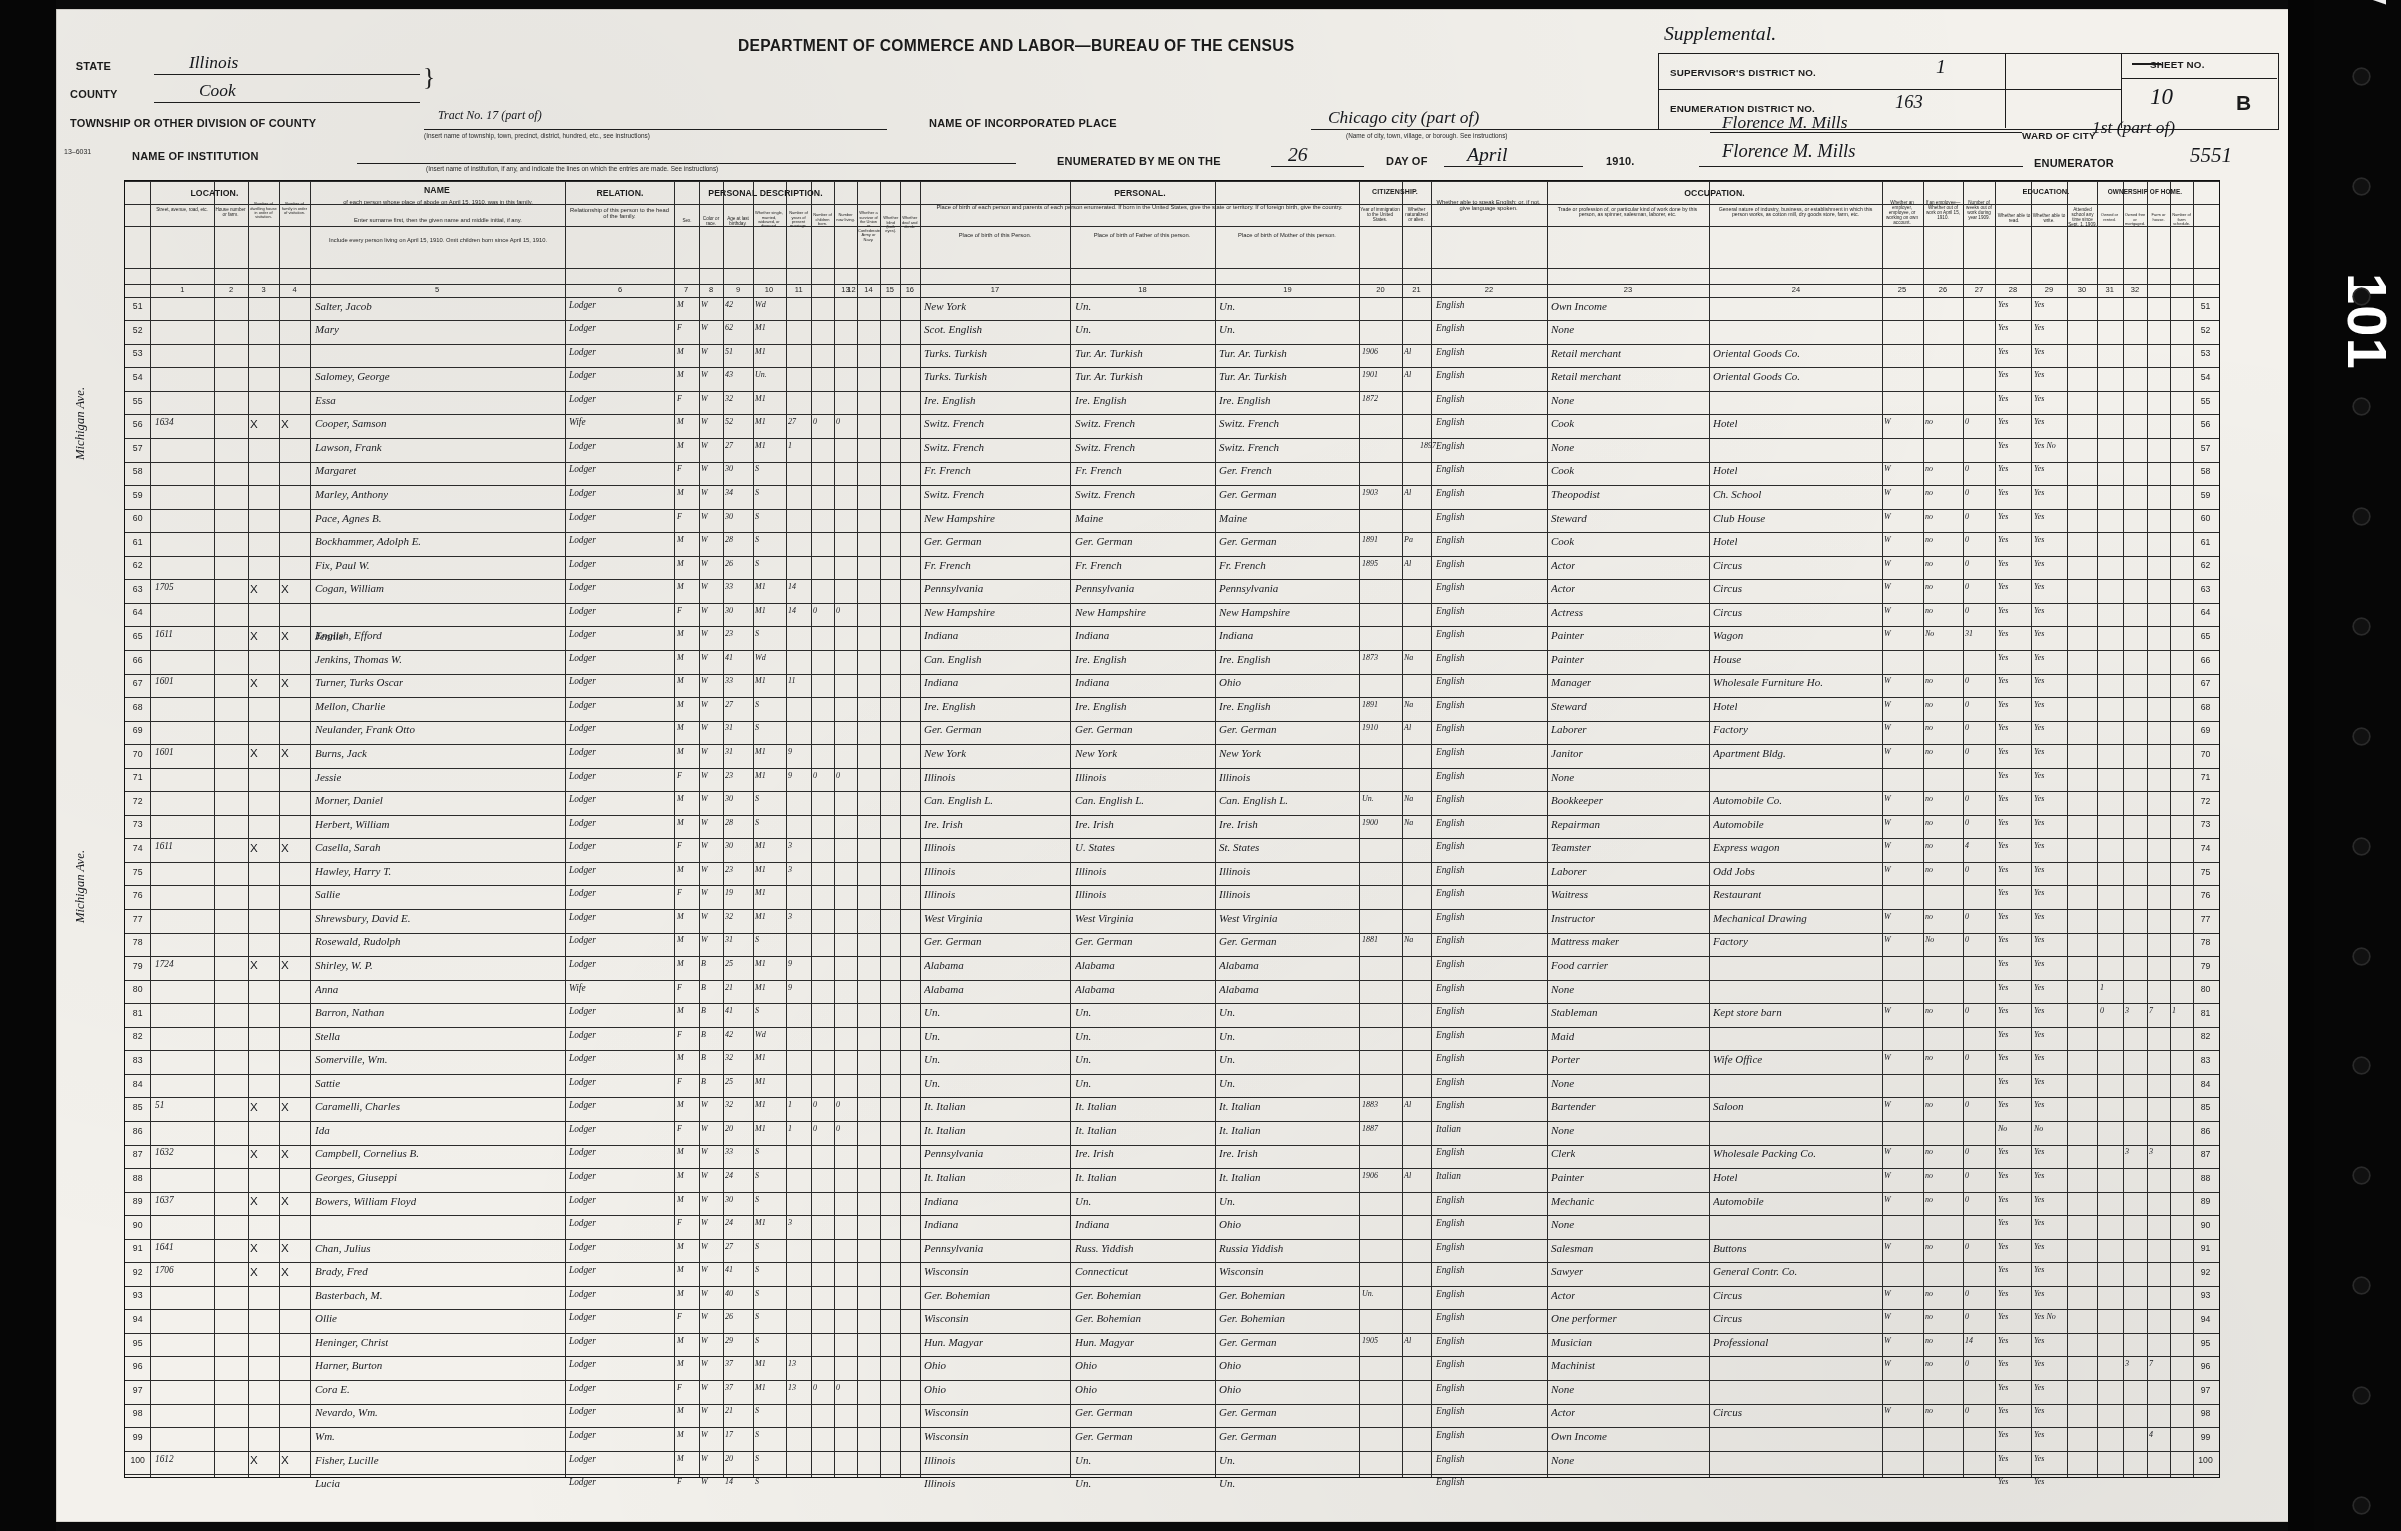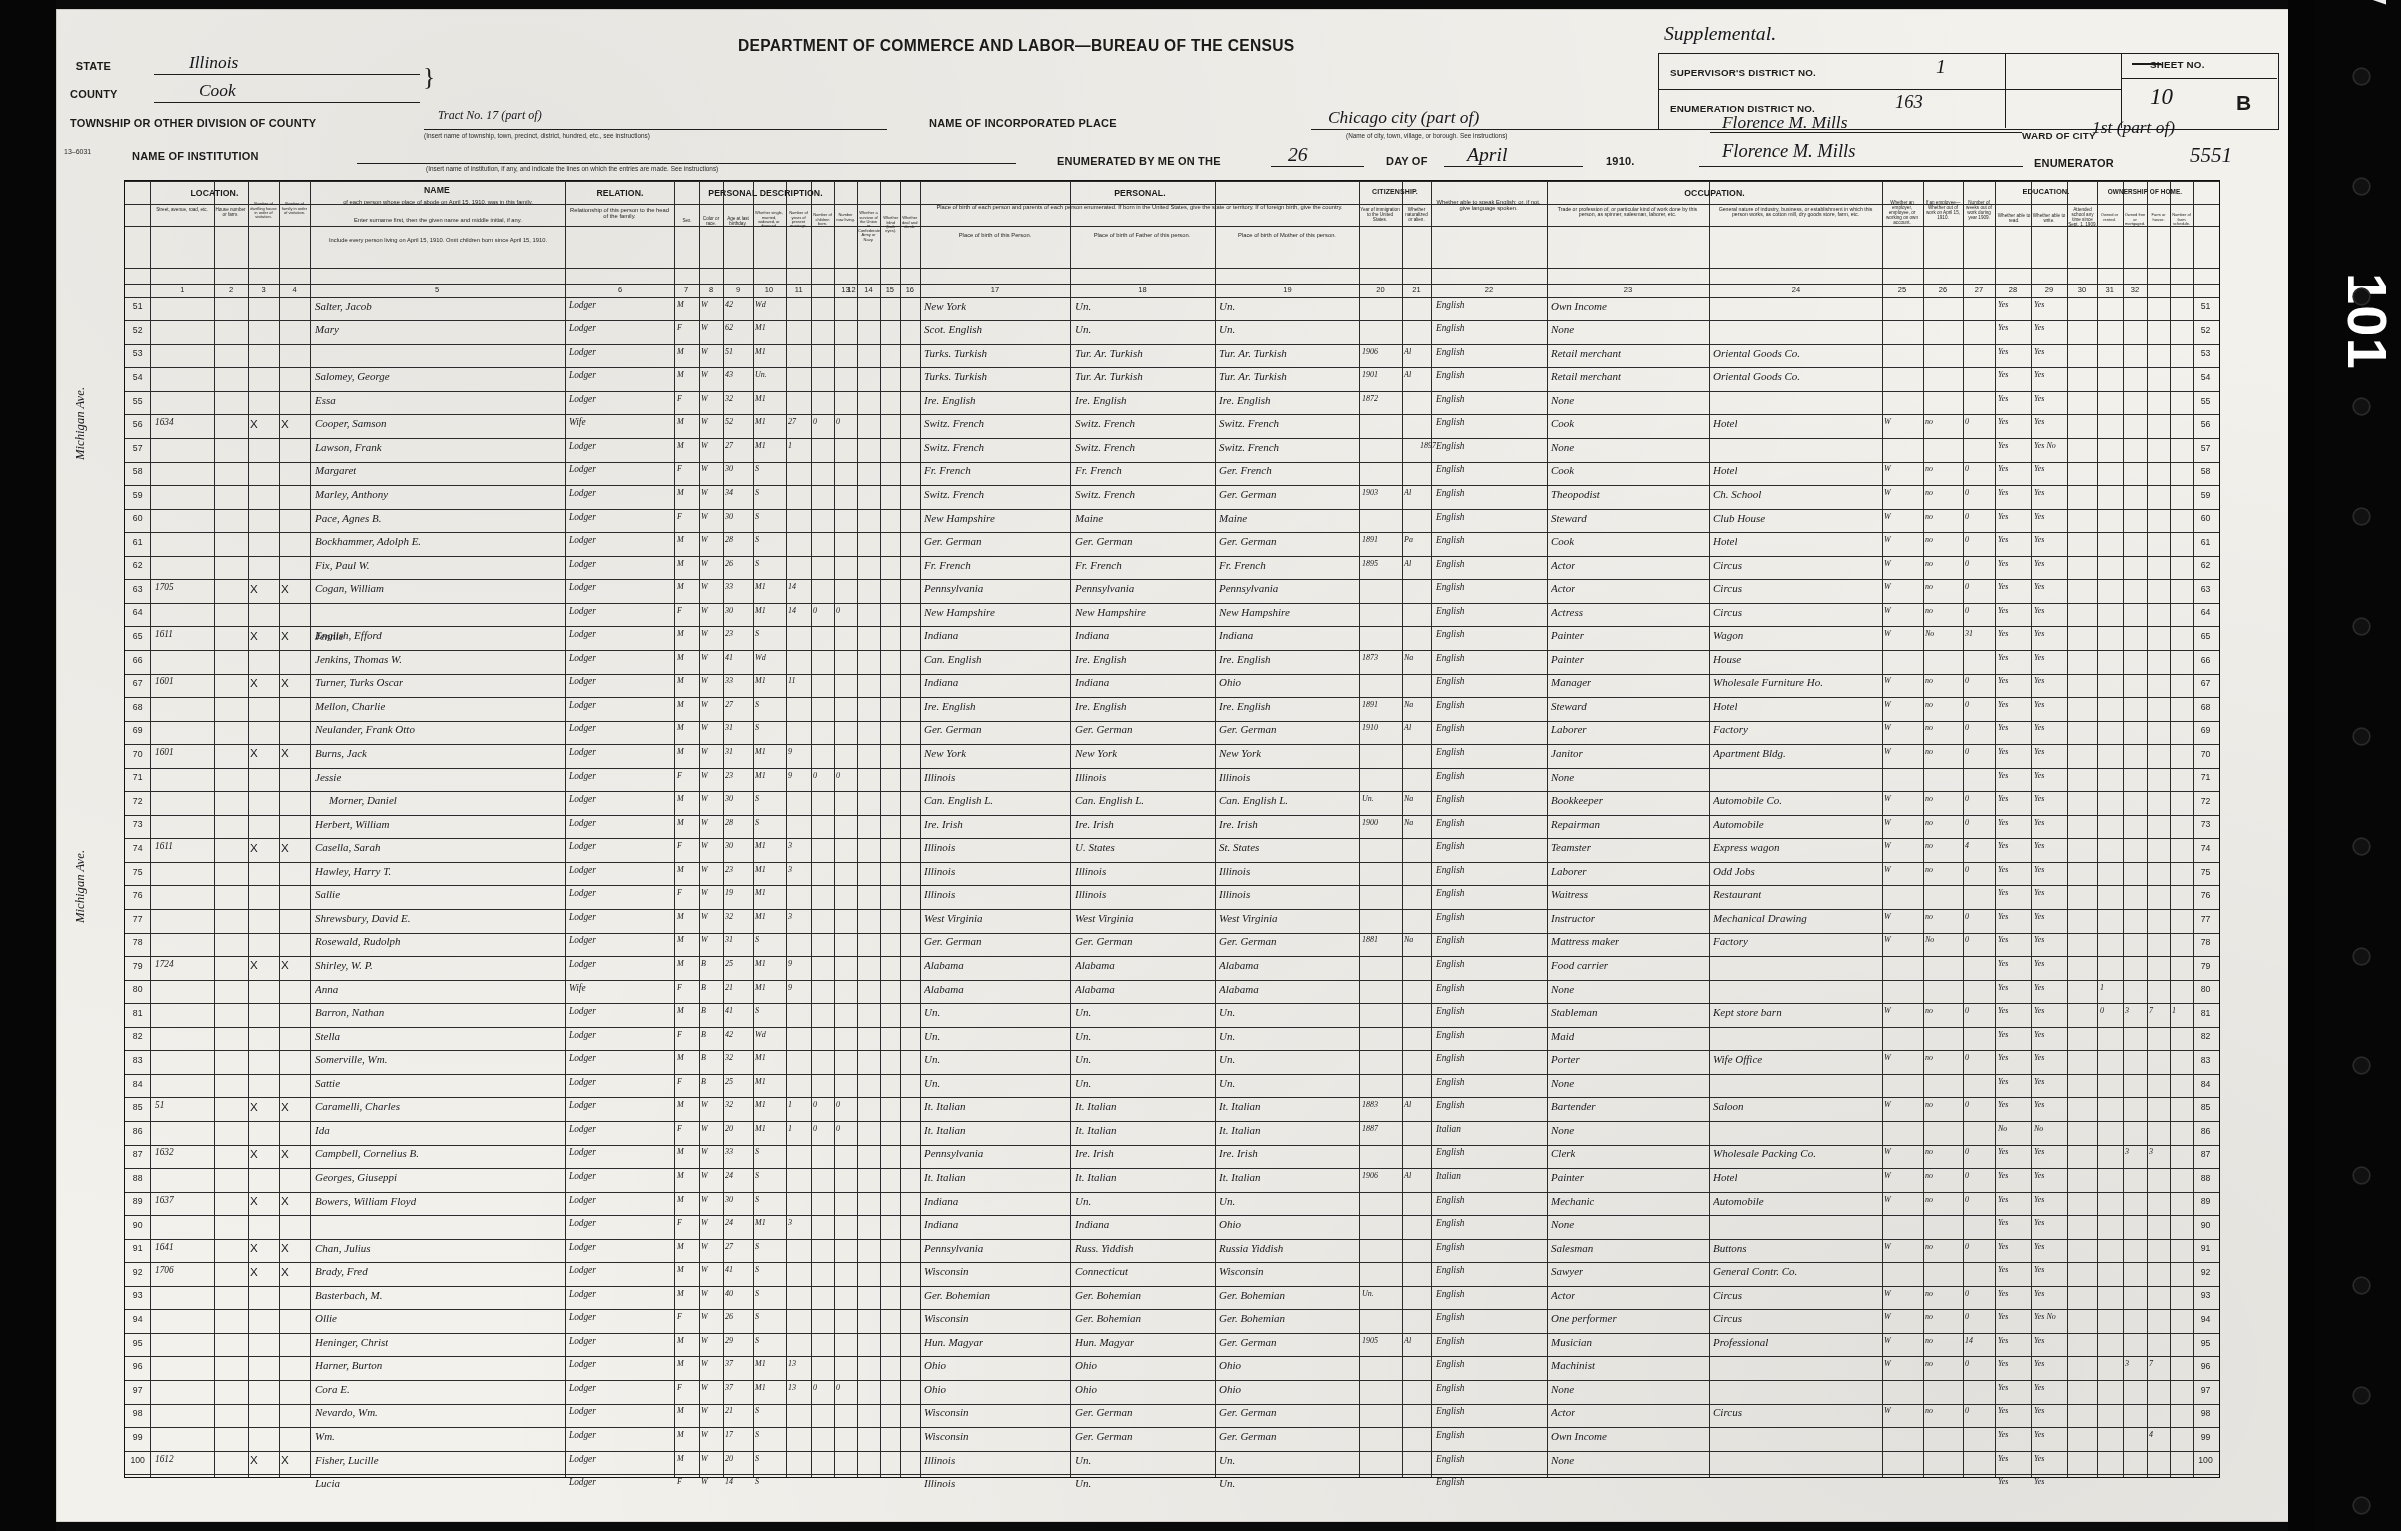--- a/index.html
+++ b/index.html
@@ -764,21 +764,21 @@
             <div class="cell" style="left: 950px; top: 590px; max-width: 139px; overflow: hidden;">Illinois</div>
             <div class="cell" style="left: 1094px; top: 590px; max-width: 139px; overflow: hidden;">Illinois</div>
             <div class="cell sm" style="left: 1311px; top: 590px; max-width: 110px; overflow: hidden;">English</div>
             <div class="cell" style="left: 1426px; top: 590px; max-width: 156px; overflow: hidden;">None</div>
             <div class="cell xs" style="left: 1873px; top: 590px;">Yes</div>
             <div class="cell xs" style="left: 1909px; top: 590px;">Yes</div>
           </div>
           <div>
             <div class="rowno" style="left: 1.2px; top: 615px; width: 23px;">72</div>
             <div class="rowno" style="left: 2069px; top: 615px; width: 23px;">72</div>
-            <div class="cell" style="left: 190px; top: 613px; max-width: 249px; overflow: hidden; margin-left: 14px;">Morner, Daniel</div>
+            <div class="cell" style="left: 190px; top: 613px; max-width: 249px; overflow: hidden;">Morner, Daniel</div>
             <div class="cell sm" style="left: 444px; top: 613px; max-width: 104px; overflow: hidden;">Lodger</div>
             <div class="cell xs" style="left: 552px; top: 613px;">M</div>
             <div class="cell xs" style="left: 576px; top: 613px;">W</div>
             <div class="cell xs" style="left: 600px; top: 613px;">30</div>
             <div class="cell xs" style="left: 630px; top: 613px;">S</div>
             <div class="cell" style="left: 799px; top: 613px; max-width: 145px; overflow: hidden;">Can. English L.</div>
             <div class="cell" style="left: 950px; top: 613px; max-width: 139px; overflow: hidden;">Can. English L.</div>
             <div class="cell" style="left: 1094px; top: 613px; max-width: 139px; overflow: hidden;">Can. English L.</div>
             <div class="cell xs" style="left: 1237px; top: 613px;">Un.</div>
             <div class="cell xs" style="left: 1279px; top: 613px;">Na</div>

